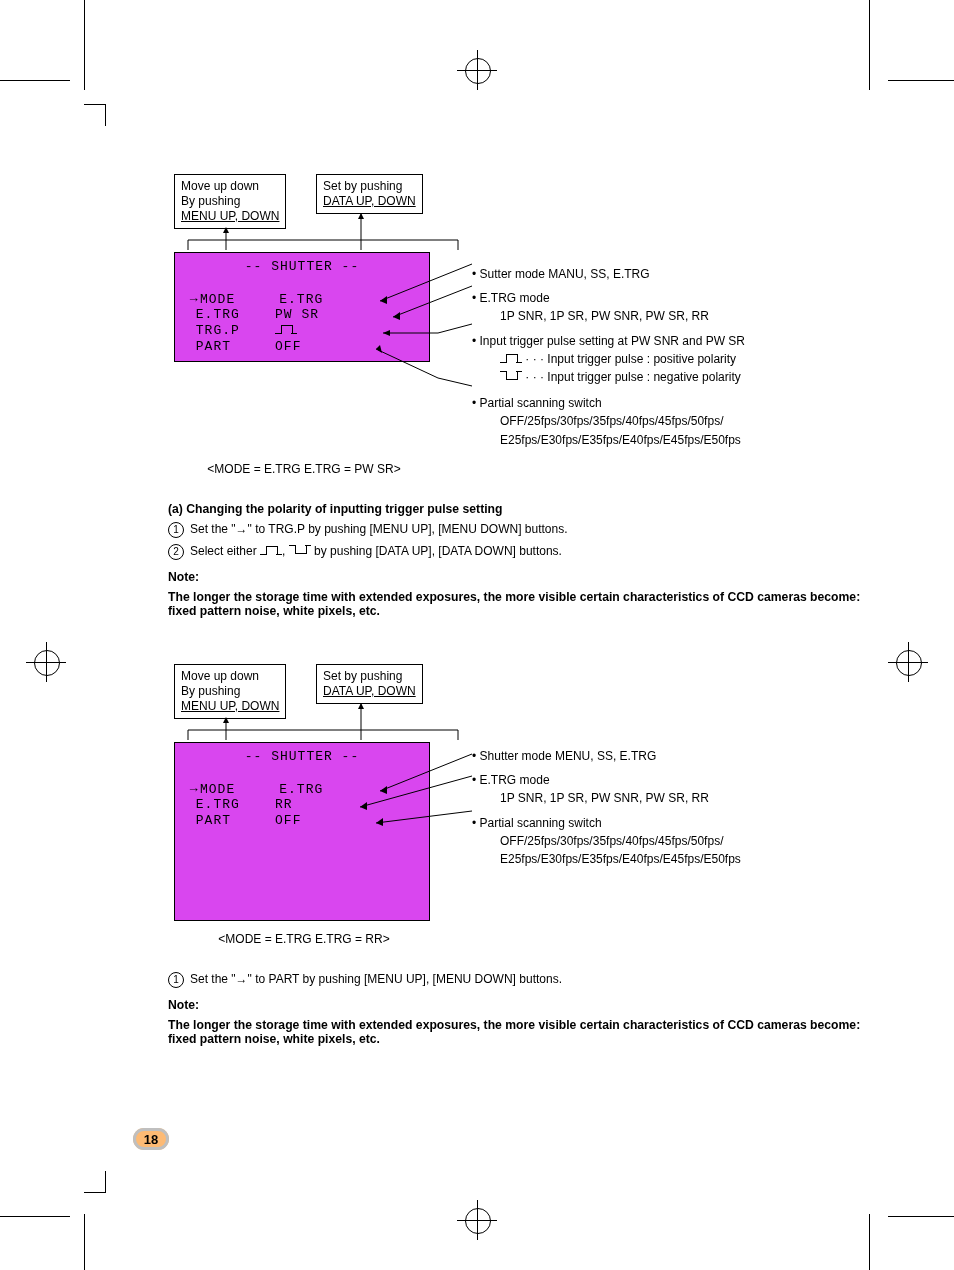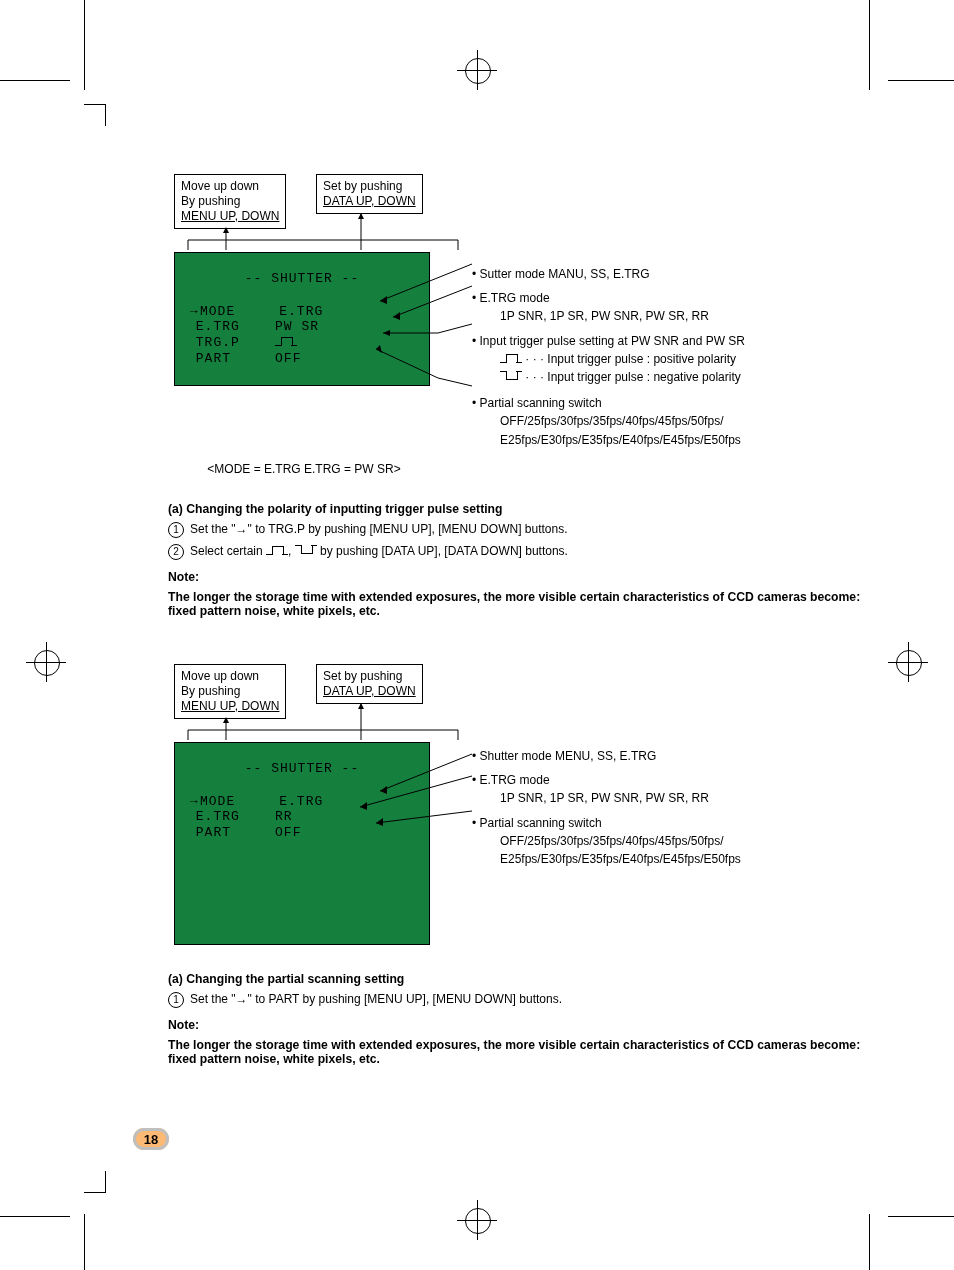--- a/index.html
+++ b/index.html
@@ -57,21 +57,21 @@
 
   
   .diag-wrap { position: relative; width: 700px; margin-top: 8px; }
 
   .ibox {
     position: absolute; border: 1px solid #000; font-size: 12px; line-height: 1.25;
     padding: 4px 6px; background: #fff;
   }
   .osd-box {
     position: absolute; border: 1px solid #000; font-family: "Courier New", monospace;
-    font-size: 13px; letter-spacing: 1px; padding: 18px 12px; width: 230px; background: #15803d;
+    font-size: 13px; letter-spacing: 1px; padding: 6px 12px; width: 230px; background: #d946ef;
   }
   .osd-row { white-space: pre; min-height: 16px; }
   .osd-arrow { font-family: Arial, sans-serif; letter-spacing: 0; display:inline-block; transform: translateY(-1px); }
 
   svg.d-lines { position: absolute; left: 0; top: 0; }
 
   .bullet-list { position: absolute; font-size: 12px; line-height: 1.35; }
   .bullet-row { margin-bottom: 2px; }
   .sub { padding-left: 28px; margin-bottom: 2px; }
 
@@ -209,21 +209,21 @@
       <path d="M208,191 L270,220 L304,228" stroke="#000" fill="none"></path>
       <polygon points="208,191 214,195 212,187" fill="#000"></polygon>
     </svg>
   </div>
 
   <div class="caption" style="width:260px; margin-left:6px;">&lt;MODE = E.TRG   E.TRG = PW SR&gt;</div>
 
   <div class="section">
     <div class="heading" style="font-size:12.2px;">(a)   Changing the polarity of inputting trigger pulse setting</div>
     <div class="instr-line"><span class="circno">1</span><span>Set the "→" to TRG.P by pushing [MENU UP], [MENU DOWN] buttons.</span></div>
-    <div class="instr-line"><span class="circno">2</span><span>Select certain </span><span class="pulse-pos"><span class="pp-mid"></span></span><span>, </span><span class="pulse-neg"><span class="pn-mid"></span></span><span> by pushing [DATA UP], [DATA DOWN] buttons.</span></div>
+    <div class="instr-line"><span class="circno">2</span><span>Select either </span><span class="pulse-pos"><span class="pp-mid"></span></span><span>, </span><span class="pulse-neg"><span class="pn-mid"></span></span><span> by pushing [DATA UP], [DATA DOWN] buttons.</span></div>
     <div class="note-block">
       <div class="bold">Note:</div>
       <div class="bold" style="margin-top:6px;">The longer the storage time with extended exposures, the more visible certain characteristics of CCD cameras become: fixed pattern noise, white pixels, etc.</div>
     </div>
   </div>
 
   <div class="section" style="margin-top:30px;">
 
     <div class="diag-wrap" style="height:280px;">
       <div class="ibox" style="left:6px; top:16px;">
@@ -267,21 +267,20 @@
         <path d="M192,159 L304,128" stroke="#000" fill="none"></path>
         <polygon points="192,159 199,154 199,162" fill="#000"></polygon>
         <path d="M208,175 L304,163" stroke="#000" fill="none"></path>
         <polygon points="208,175 215,170 215,178" fill="#000"></polygon>
       </svg>
     </div>
 
     <div class="caption" style="width:260px; margin-left:6px;">&lt;MODE = E.TRG   E.TRG = RR&gt;</div>
 
     <div class="section">
-      <div class="heading" style="font-size:12.2px;">(a)   Changing the partial scanning setting</div>
       <div class="instr-line"><span class="circno">1</span><span>Set the "→" to PART by pushing [MENU UP], [MENU DOWN] buttons.</span></div>
       <div class="note-block">
         <div class="bold">Note:</div>
         <div class="bold" style="margin-top:6px;">The longer the storage time with extended exposures, the more visible certain characteristics of CCD cameras become: fixed pattern noise, white pixels, etc.</div>
       </div>
     </div>
   </div>
 
 </div>
 

